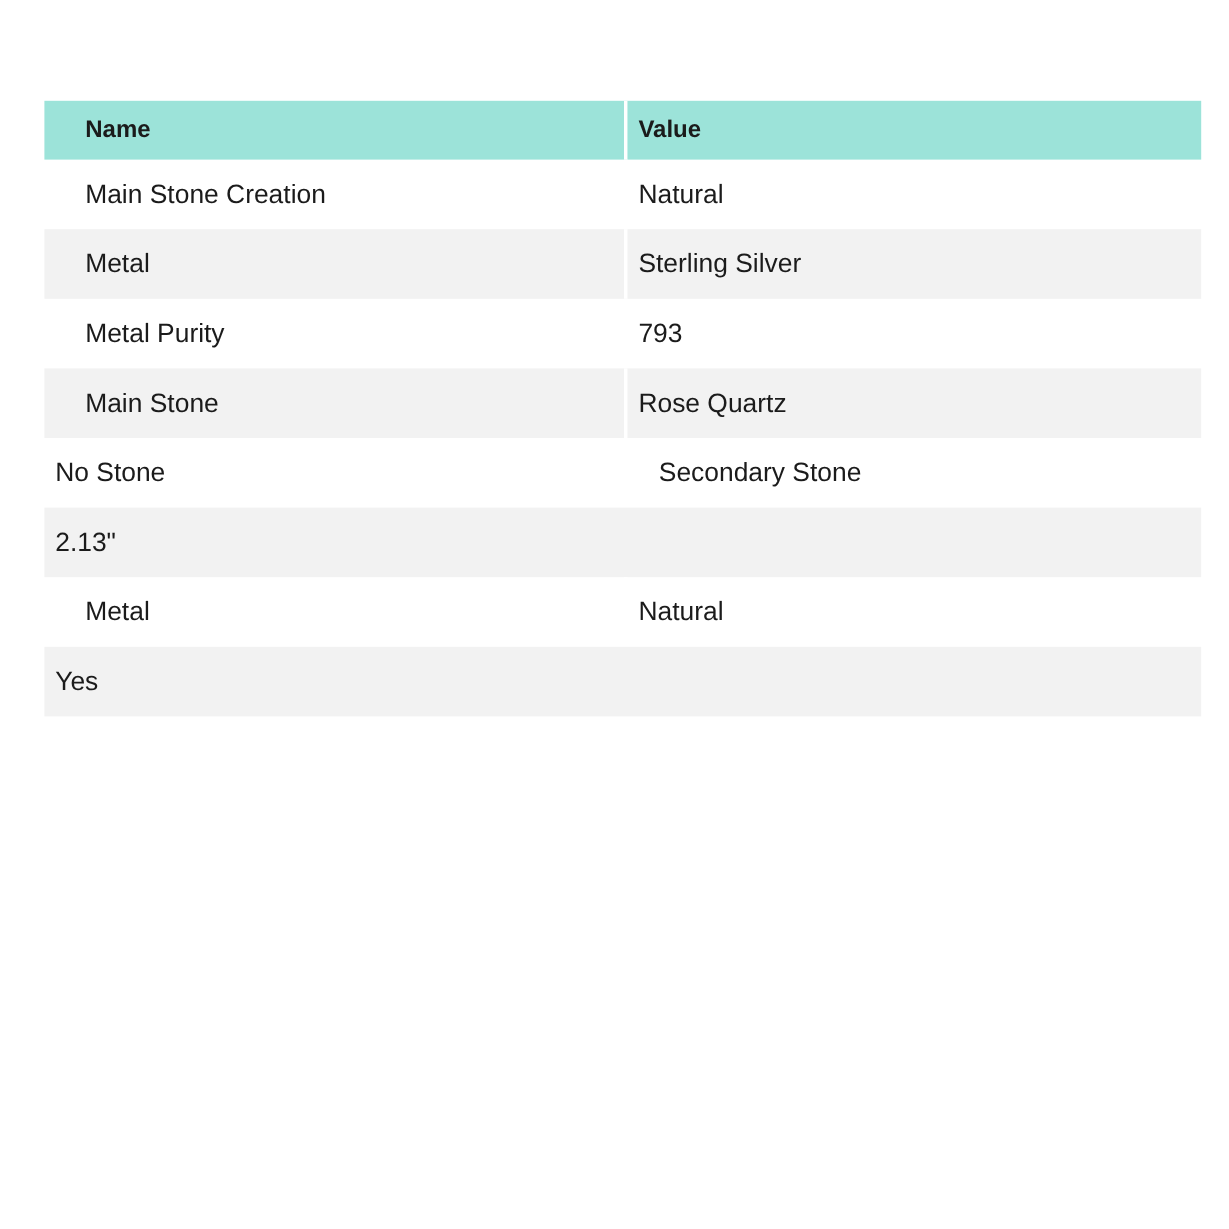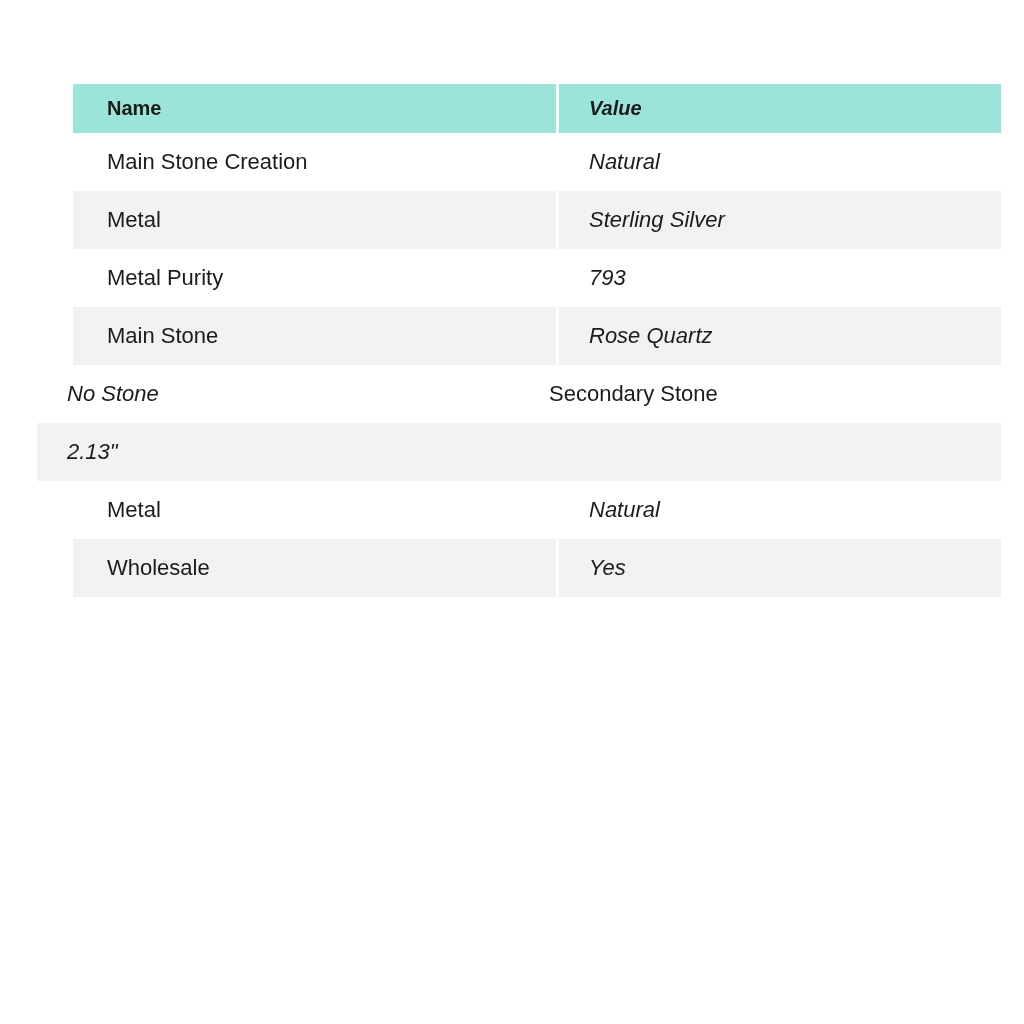--- a/index.html
+++ b/index.html
@@ -45,26 +45,24 @@
       align-items: center;
       font-size: 22px;
       font-weight: 400;
       box-sizing: border-box;
       background: transparent;
     }
     .c1 {
       width: 486px;
       padding-left: 34px;
       border-right: 3px solid var(--divider);
-      margin-left: 36px;
     }
     .c2 {
       flex: 1;
-      padding-left: 30px;
-      font-style: italic;
+      padding-left: 9px;
     }
     .tbody .row:nth-child(even) .cell {
       background: var(--alt-bg);
     }
   </style>
 </head>
 <body style="color: rgb(27, 27, 27); background: rgb(255, 255, 255);">
 
 <div class="spec-table">
 
@@ -103,18 +101,17 @@
     <div class="row">
       <div class="cell c2">2.13"</div>
     </div>
 
     <div class="row">
       <div class="cell c1">Metal</div>
       <div class="cell c2">Natural</div>
     </div>
 
     <div class="row">
-      <div class="cell c1">Wholesale</div>
       <div class="cell c2">Yes</div>
     </div>
 
   </div>
 </div>
 
 </body></html>

